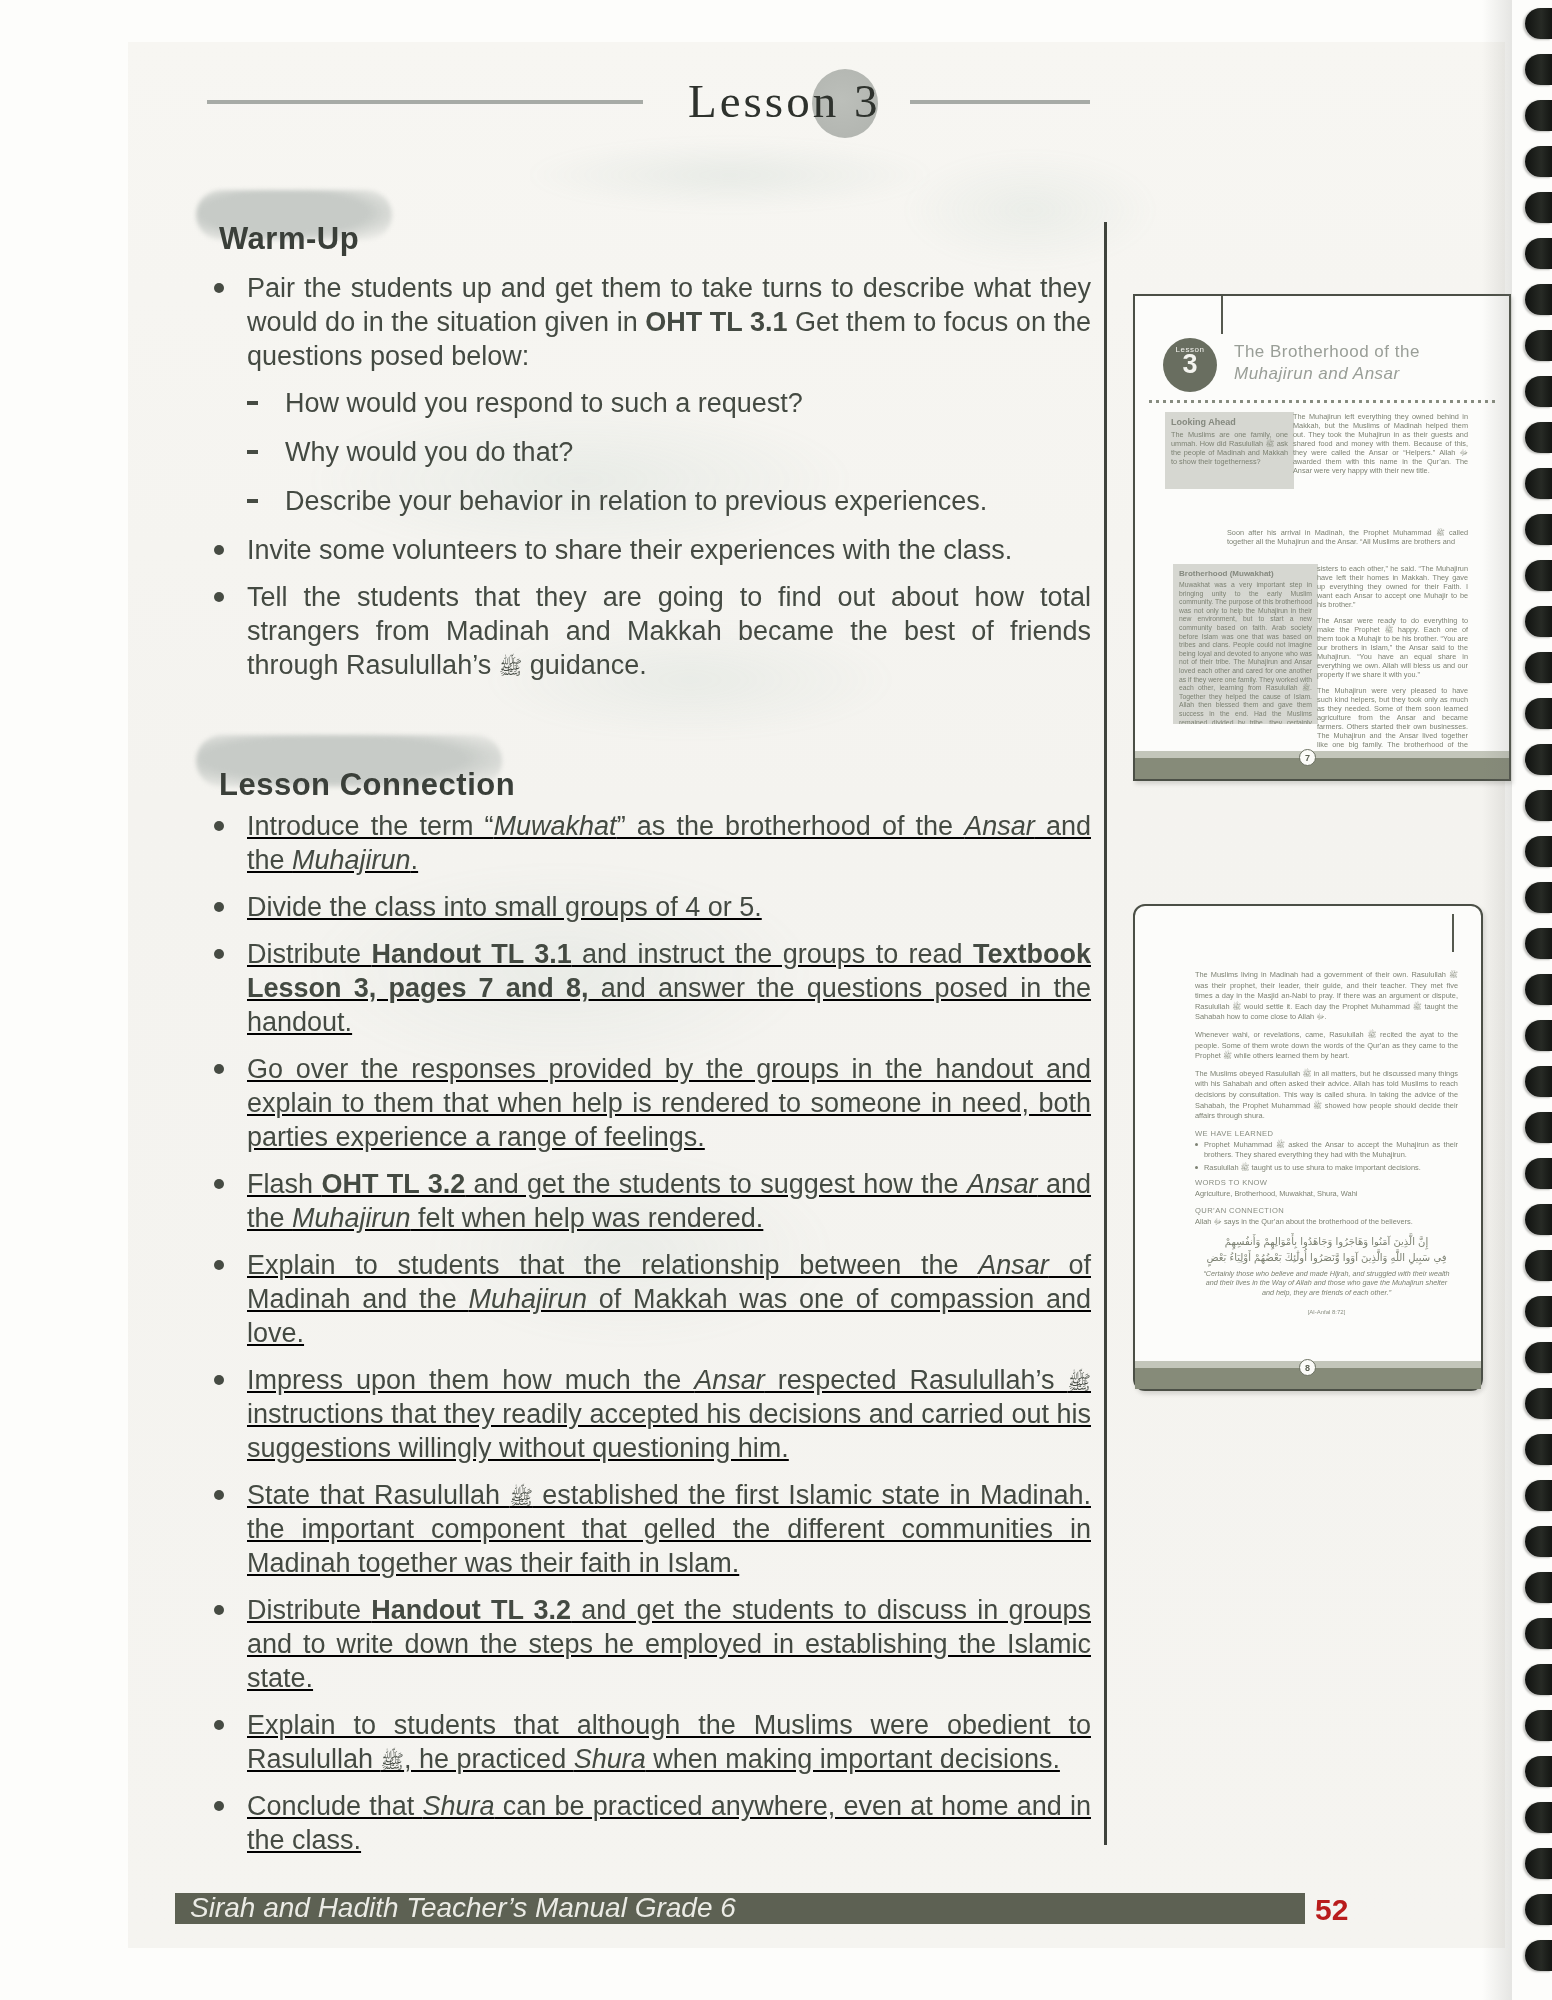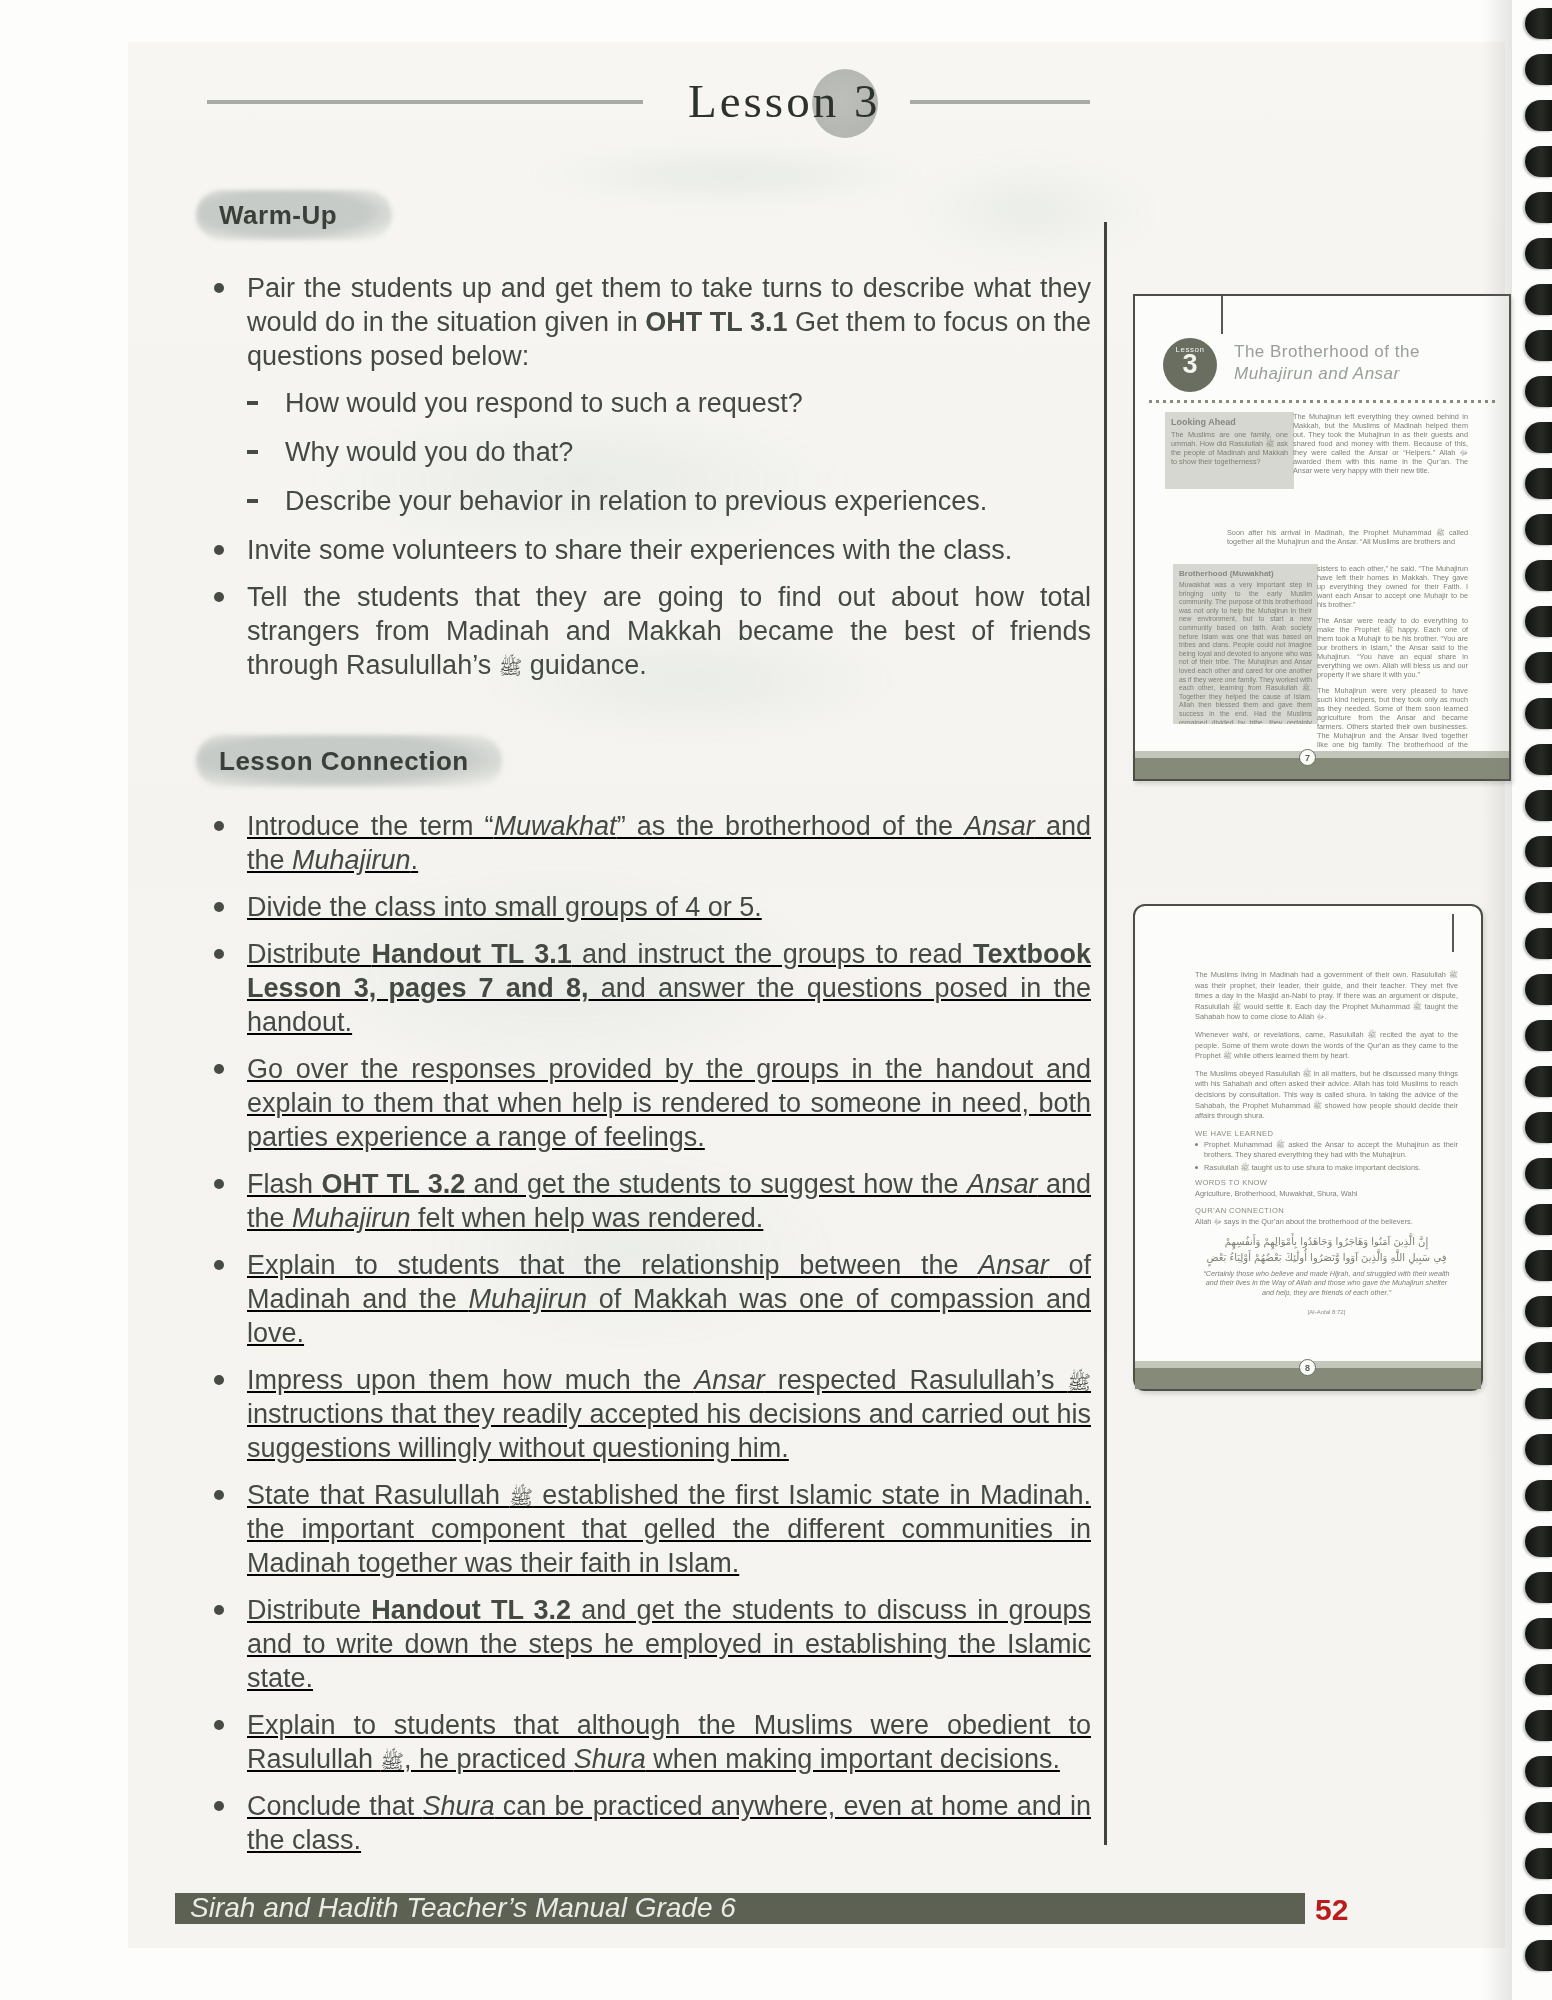--- a/index.html
+++ b/index.html
@@ -29,21 +29,21 @@
     background:radial-gradient(circle at 45% 45%,#bcbfba,#b0b3ae);}
   .lesson-title{position:absolute;left:688px;top:74px;
     font-family:"Liberation Serif","DejaVu Serif",serif;
     font-size:47px;color:#2e322d;letter-spacing:3px;}
 
   
   .blob{position:absolute;border-radius:26px;filter:blur(2px);
     background:radial-gradient(ellipse at 45% 45%,#c7cbc7 55%,rgba(199,203,199,0) 95%);}
   .blob.warm{left:196px;top:190px;width:196px;height:50px;}
   .blob.conn{left:196px;top:735px;width:306px;height:52px;}
-  .section-heading{position:absolute;font-size:26px;font-weight:700;color:#3a3f39;letter-spacing:.5px;}
+  .section-heading{position:absolute;font-size:31px;font-weight:700;color:#3a3f39;letter-spacing:.5px;margin-top:21px;}
   .section-heading.warm{left:219px;top:200px;}
   .section-heading.conn{left:219px;top:746px;}
 
   
   .list{position:absolute;left:185px;width:906px;}
   .list.warmup{top:271px;}
   .list.connection{top:809px;text-decoration:underline;}
   .bullet{position:relative;padding-left:62px;margin-bottom:13px;
     font-size:27px;line-height:34px;color:#444a42;text-align:justify;}
   .bullet .dot{position:absolute;left:29px;top:12px;width:10px;height:10px;border-radius:50%;background:#464b43;}

